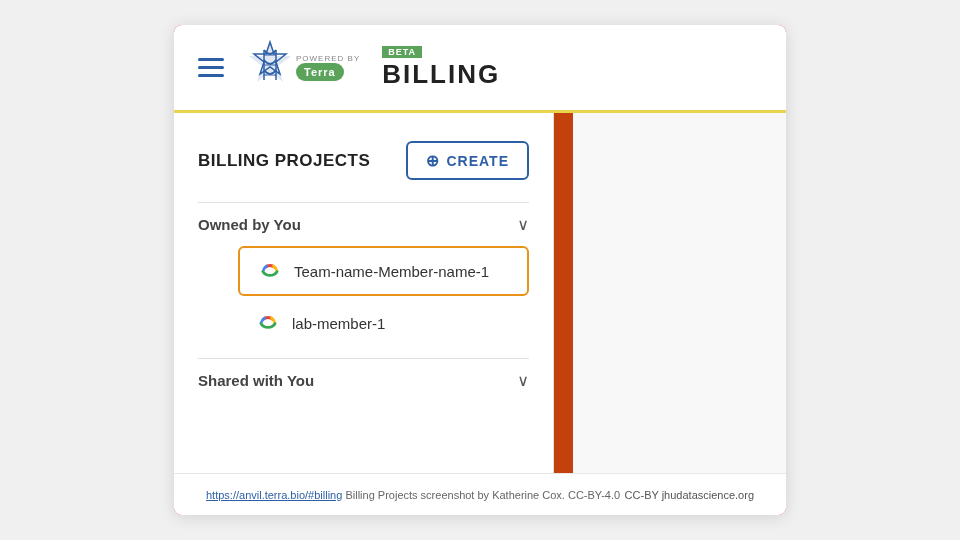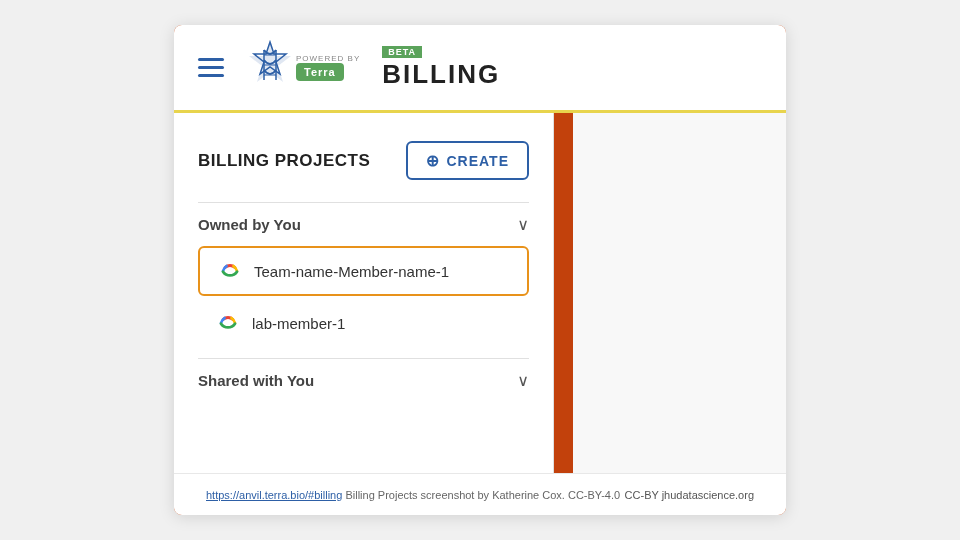--- a/index.html
+++ b/index.html
@@ -62,21 +62,21 @@
       color: #888;
       letter-spacing: 1px;
       text-transform: uppercase;
       line-height: 1.2;
     }
     .terra-badge {
       background: #5ba35b;
       color: white;
       font-size: 11px;
       font-weight: bold;
-      border-radius: 4px;
+      border-radius: 9px;
       padding: 3px 8px;
       letter-spacing: 1px;
     }
     .billing-area {
       display: flex;
       flex-direction: column;
       align-items: flex-start;
       margin-left: 8px;
     }
     .beta-badge {
@@ -163,20 +163,21 @@
     }
     
     .project-item {
       display: flex;
       align-items: center;
       gap: 10px;
       padding: 12px 16px;
       border-radius: 6px;
       margin-bottom: 4px;
       cursor: pointer;
+      margin-left: 40px;
     }
     .project-item.selected {
       border: 2px solid #e8921a;
       background: #fff;
     }
     .project-item.normal {
       border: none;
       background: transparent;
     }
     

